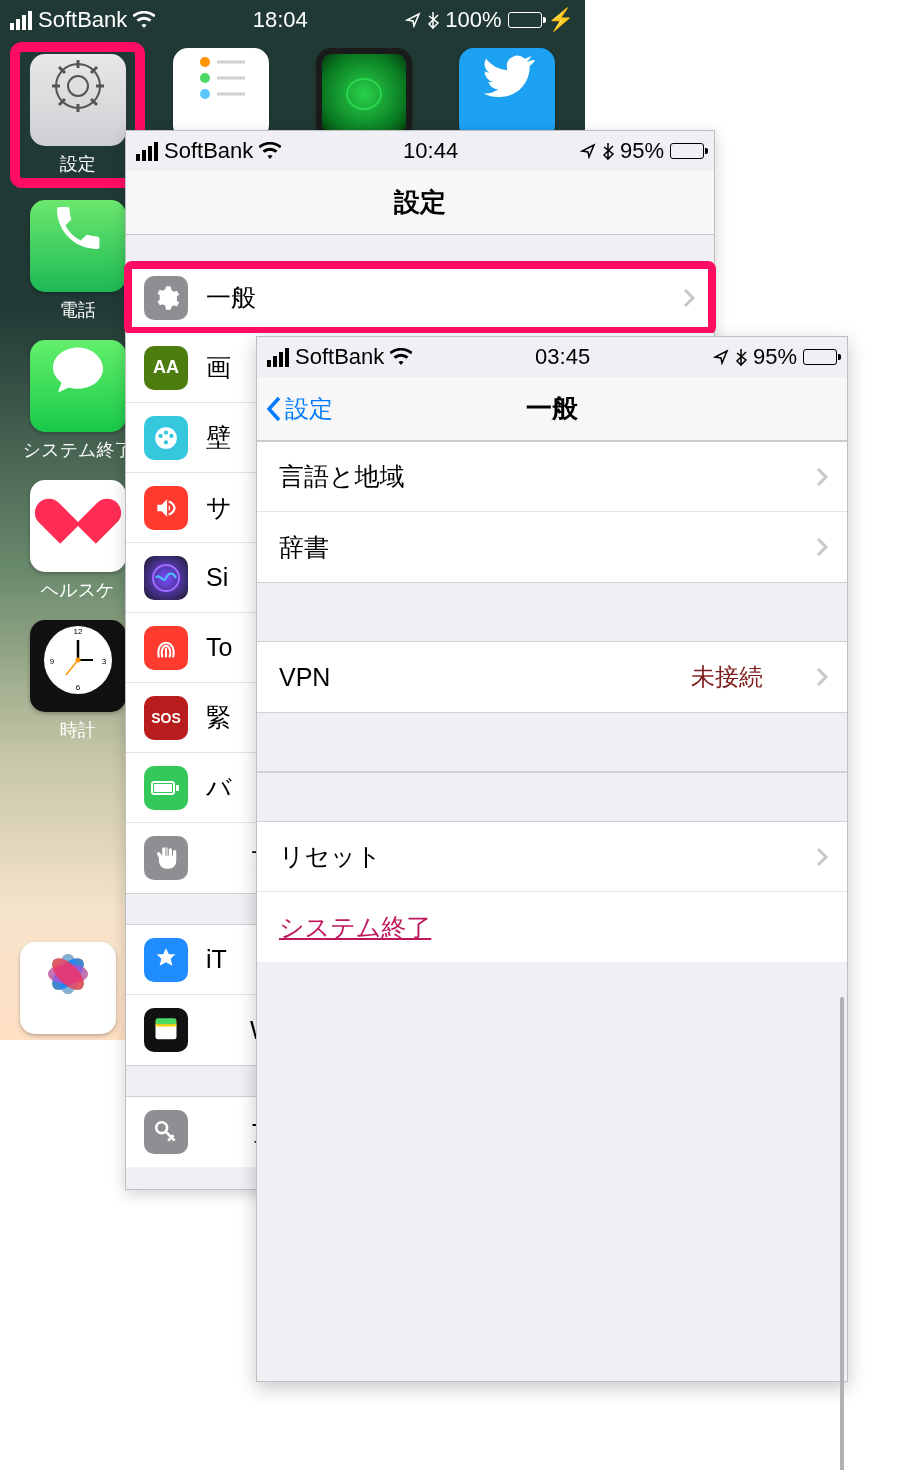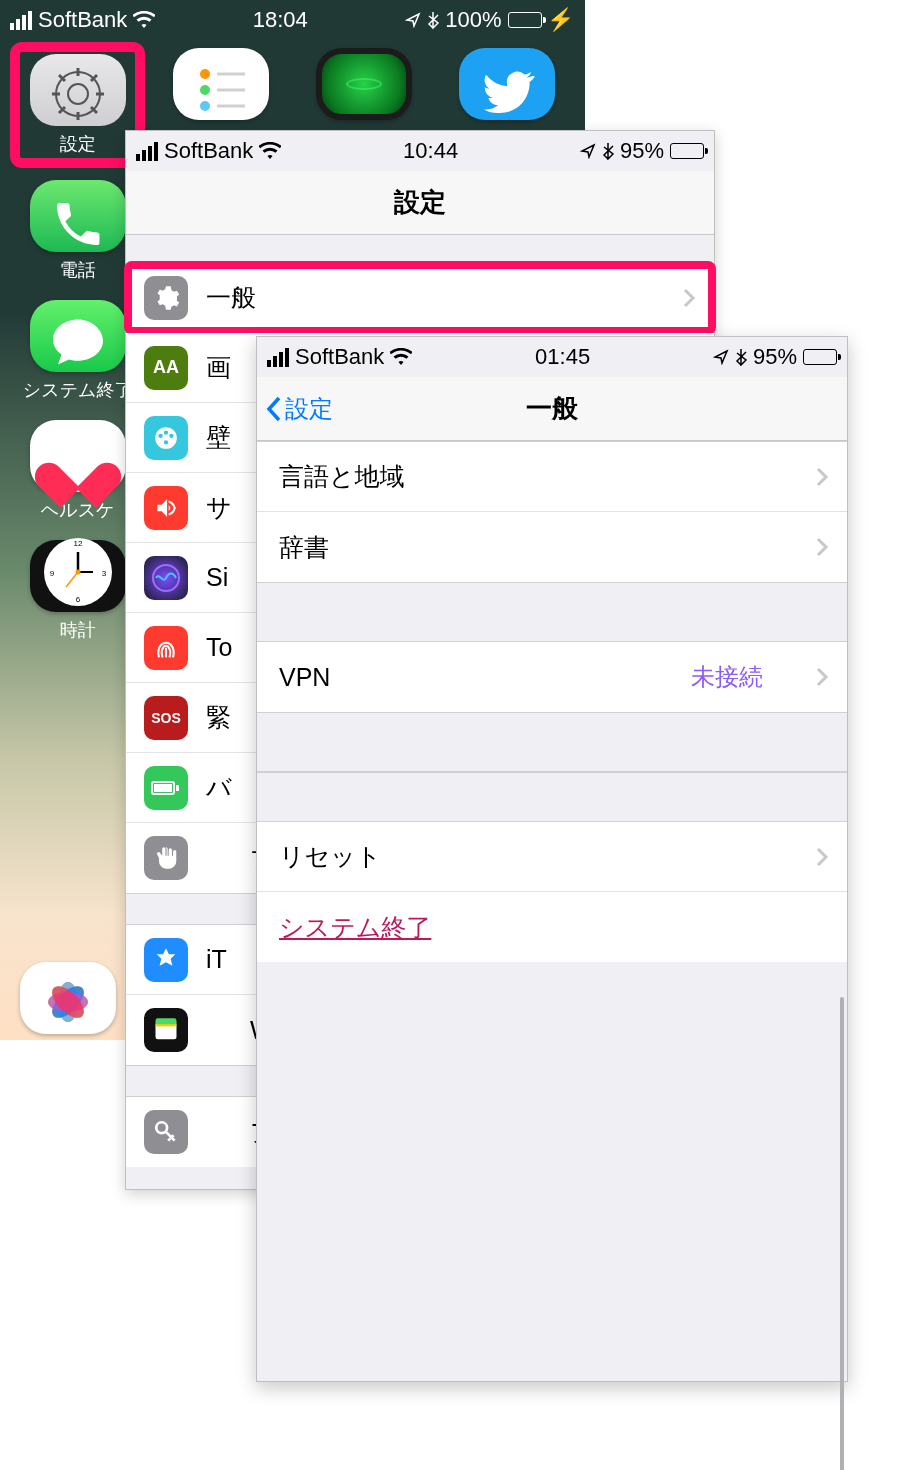--- a/index.html
+++ b/index.html
@@ -44,22 +44,22 @@
   .battery-fill.green { background:#3ddc4a; width:100%; }
   .battery-fill.black { background:#000; width:95%; }
 
   .home-grid {
     display:grid; grid-template-columns:repeat(4, 1fr);
     padding:8px 16px; gap:18px 20px;
   }
   .app { display:flex; flex-direction:column; align-items:center; gap:6px; }
   .app-label { color:#fff; font-size:18px; }
   .app-icon {
-    width:96px; height:72px; border-radius:26px; position:relative;
-    display:flex; align-items:flex-end; justify-content:center;
+    width:96px; height:92px; border-radius:15px; position:relative;
+    display:flex; align-items:flex-start; justify-content:center;
     box-shadow:0 2px 4px rgba(0,0,0,.25);
   }
   .ai-settings { background:linear-gradient(#e8e8ea,#cfcfd3); }
   .ai-reminders { background:#fff; }
   .ai-findiphone { background:radial-gradient(circle at 50% 50%, #28d14a 0%, #0a7a21 70%, #053a10 100%); border:6px solid #1b1b1b; }
   .ai-findiphone::after{content:"";position:absolute;inset:24px;border:2px solid rgba(60,255,100,.5);border-radius:50%;}
   .ai-twitter { background:#1da1f2; color:#fff; }
   .ai-phone { background:linear-gradient(#6ce86f,#1db954); color:#fff; }
   .ai-messages { background:linear-gradient(#63f06b,#19c94a); color:#fff; }
   .ai-health { background:#fff; }
@@ -108,21 +108,21 @@
   .ri-sound{background:#ff3b30;}
   .ri-siri{background:radial-gradient(circle,#7b4cff,#1b1b2b);}
   .ri-touchid{background:#ff3b30;}
   .ri-sos{background:#b91c1c;font-size:14px;}
   .ri-battery{background:#34c759;}
   .ri-privacy{background:#8e8e93;}
   .ri-itunes{background:#1f8dff;}
   .ri-wallet{background:#111;}
   .ri-passwords{background:#8e8e93;}
   .row-label{ font-size:25px; color:#000; flex:1; white-space:nowrap; overflow:hidden; }
-  .row-value{ font-size:24px; color:#8b5cf6; margin-right:8px; }
+  .row-value{ font-size:24px; color:#7f1d1d; margin-right:8px; }
   .chev{ color:#c7c7cc; }
   .chev svg{display:block;}
   .row.highlight-pink{ outline-offset:-6px; }
 
   
   .panel3{
     position:absolute; left:256px; top:336px;
     width:592px; height:1046px;
     background:#efeff4; border:1px solid #bfbfbf;
     box-shadow:0 6px 18px rgba(0,0,0,.22);
@@ -458,21 +458,21 @@
           <i></i>
           <i></i>
         </span>
       <span>SoftBank</span>
       <span class="wifi">
           <svg width="22" height="18" viewBox="0 0 22 18">
             <path fill="currentColor" d="M11 17l-2.5-3a4 4 0 015 0L11 17zm-5.5-6.2l-2-2.3a12 12 0 0115 0l-2 2.3a9 9 0 00-11 0zM1 6.2L-.5 4A18 18 0 0122.5 4L21 6.2a15 15 0 00-20 0z"></path>
           </svg>
         </span>
     </div>
-    <div>01:45</div>
+    <div>03:45</div>
     <div class="sb-right">
       <span class="loc">
           <svg width="16" height="16" viewBox="0 0 16 16">
             <path fill="none" stroke="currentColor" stroke-width="1.5" d="M14 2L2 8l6 1 1 5z"></path>
           </svg>
         </span>
       <span class="bt">
           <svg width="12" height="18" viewBox="0 0 12 18">
             <path fill="none" stroke="currentColor" stroke-width="1.5" d="M6 1v16l5-5-9-7m9-1L2 13l4 4"></path>
           </svg>

